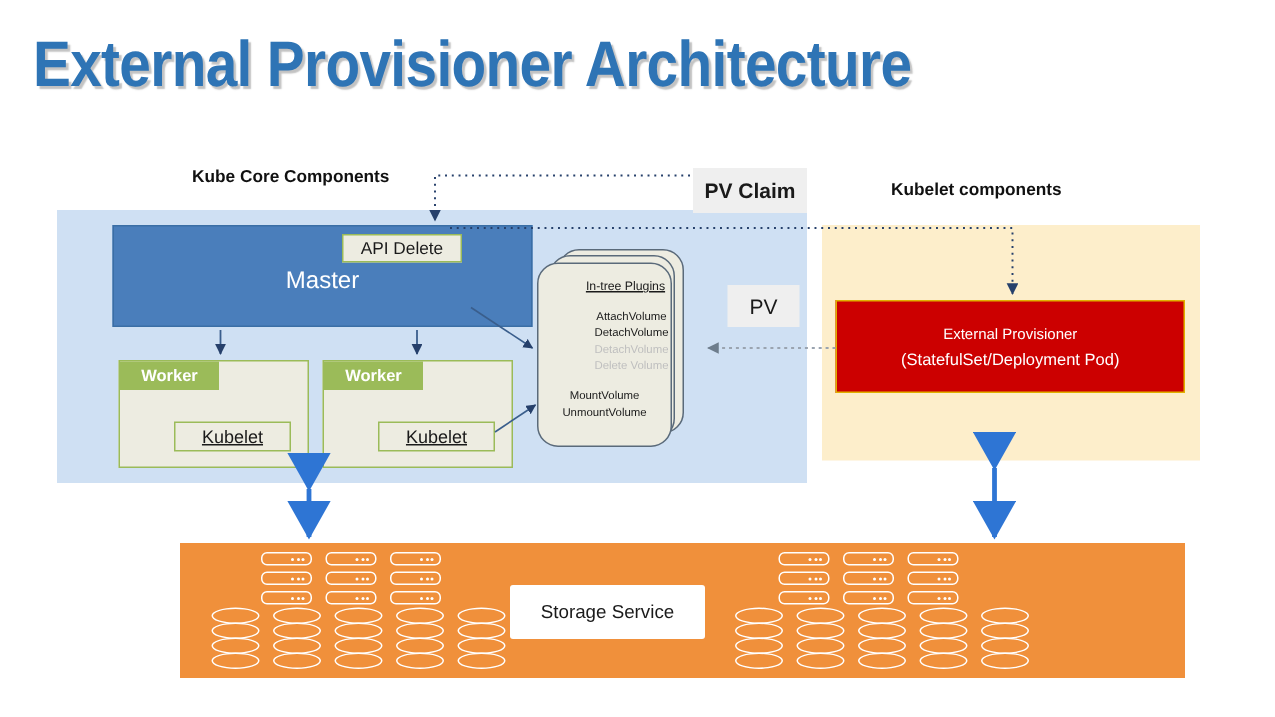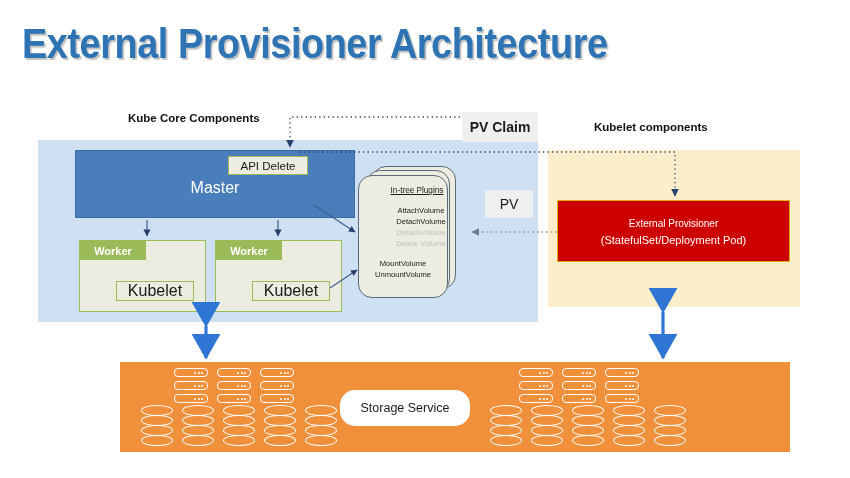--- a/index.html
+++ b/index.html
@@ -50,21 +50,21 @@
   #worker2{left:215px;}
   .worker-head{
     position:absolute;left:0;top:0;width:66px;height:19px;
     background:#9BBB59;color:#ffffff;font-size:11px;font-weight:bold;
     display:flex;align-items:center;justify-content:center;
   }
   .kubelet{
     position:absolute;left:36px;top:40px;width:78px;height:20px;
     background:#edece1;border:1.5px solid #9BBB59;box-sizing:border-box;
     display:flex;align-items:center;justify-content:center;
-    font-size:16px;color:#1a1a1a;
+    font-size:12px;color:#1a1a1a;text-decoration:underline;
   }
 
   
   .plugin-card{
     position:absolute;background:#edece1;
     border:1.5px solid #5a6a7a;border-radius:14px;box-sizing:border-box;
   }
   #pc3{left:372px;top:166px;width:84px;height:123px;}
   #pc2{left:366px;top:170px;width:84px;height:123px;}
   #pc1{left:358px;top:175px;width:90px;height:123px;background:#edece1;}
@@ -93,21 +93,21 @@
     display:flex;align-items:center;justify-content:center;
     color:#1a1a1a;font-size:14px;
   }
   #pvclaim{left:462px;top:112px;width:76px;height:30px;font-weight:bold;}
   #pv{left:485px;top:190px;width:48px;height:28px;}
 
   
   #storage-band{position:absolute;left:120px;top:362px;width:670px;height:90px;background:#F0903B;}
   #storage-service{
     position:absolute;left:340px;top:390px;width:130px;height:36px;
-    background:#ffffff;border-radius:15px;
+    background:#ffffff;border-radius:2px;
     display:flex;align-items:center;justify-content:center;
     font-size:12.5px;color:#1a1a1a;
   }
   .rack-group{position:absolute;top:368px;display:flex;gap:9px;}
   .rack-col{display:flex;flex-direction:column;gap:4px;}
   .rack{
     width:34px;height:9px;border:1.3px solid #ffffff;border-radius:4px;
     box-sizing:border-box;display:flex;align-items:center;justify-content:flex-end;
     padding-right:4px;gap:1.5px;
   }

